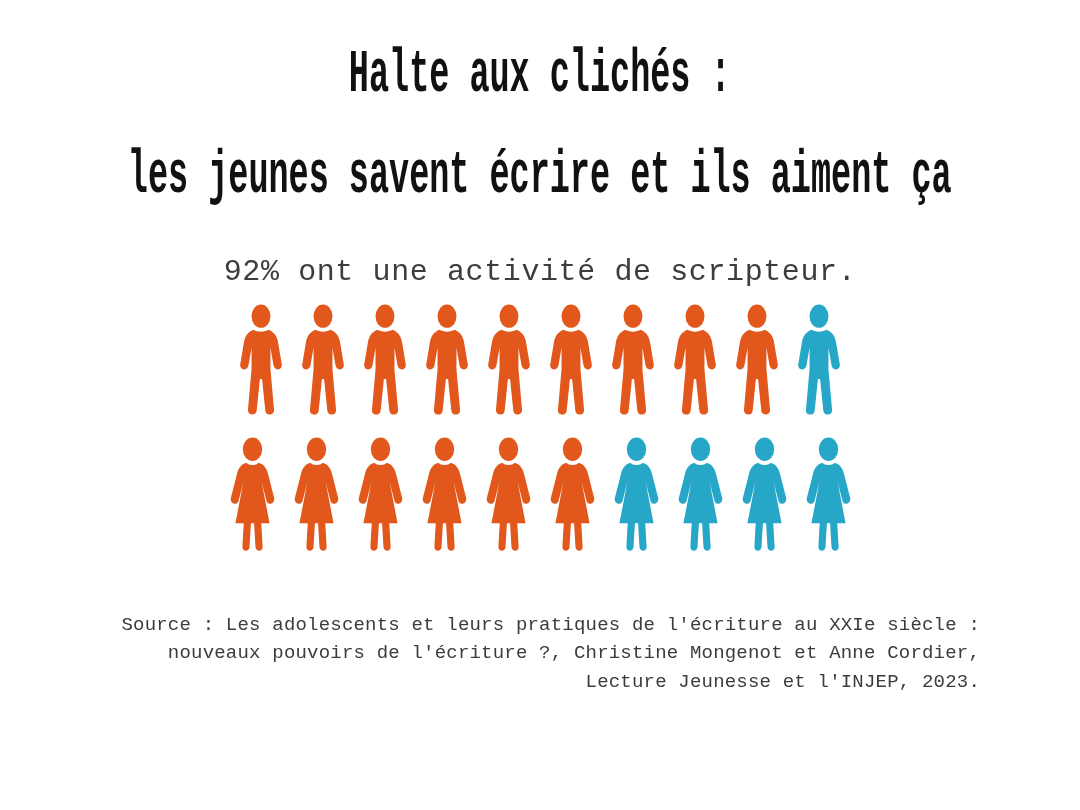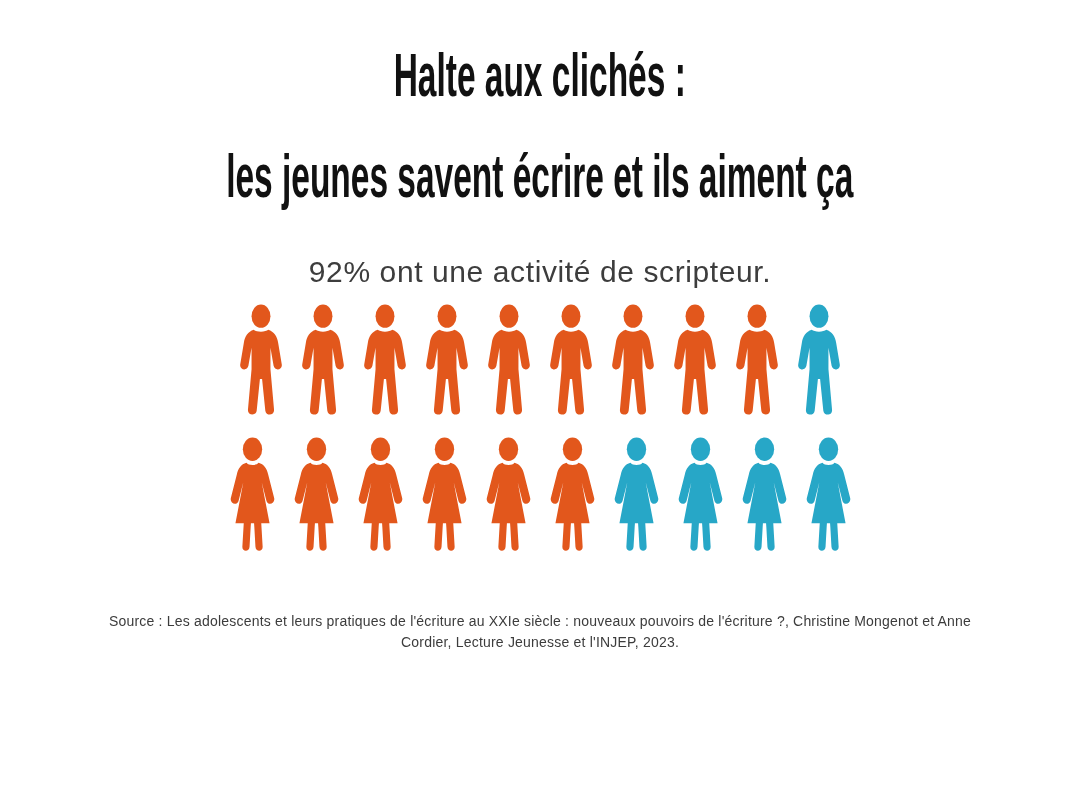--- a/index.html
+++ b/index.html
@@ -1,21 +1,21 @@
 <!DOCTYPE html>
 <html><head>
 <meta charset="utf-8">
 <style>
   * { margin: 0; padding: 0; box-sizing: border-box; }
   html, body { background: #f3f3f1; }
   .canvas {
     width: 1080px; height: 810px;
     margin: 0 auto;
     background: #ffffff;
-    font-family: Liberation Sans, sans-serif;
+    font-family: Liberation Mono, monospace;
     overflow: hidden;
     display: flex;
     flex-direction: column;
     align-items: center;
     padding-top: 42px;
   }
   .title-line {
     display: block;
     font-size: 62px;
     font-weight: 700;
@@ -44,24 +44,24 @@
     justify-content: center;
   }
   .picto-row-1 { margin-top: 14px; gap: 8px; }
   .picto-row-2 { margin-top: 20px; gap: 5px; }
   .picto { display: block; }
   .picto.person-male  { width: 54px; height: 113px; }
   .picto.person-female{ width: 59px; height: 118px; }
   .source-text {
     margin-top: 56px;
     max-width: 880px;
-    font-size: 14px;
+    font-size: 19px;
     line-height: 1.5;
     color: #3c3c3c;
-    text-align: center;
+    text-align: right;
     letter-spacing: 0.2px;
   }
   .defs-holder { position: absolute; width: 0; height: 0; overflow: hidden; }
 </style>
 </head>
 <body>
 
 <svg class="defs-holder" aria-hidden="true">
   <defs>
     <symbol id="person-male" viewBox="0 0 60 116">

